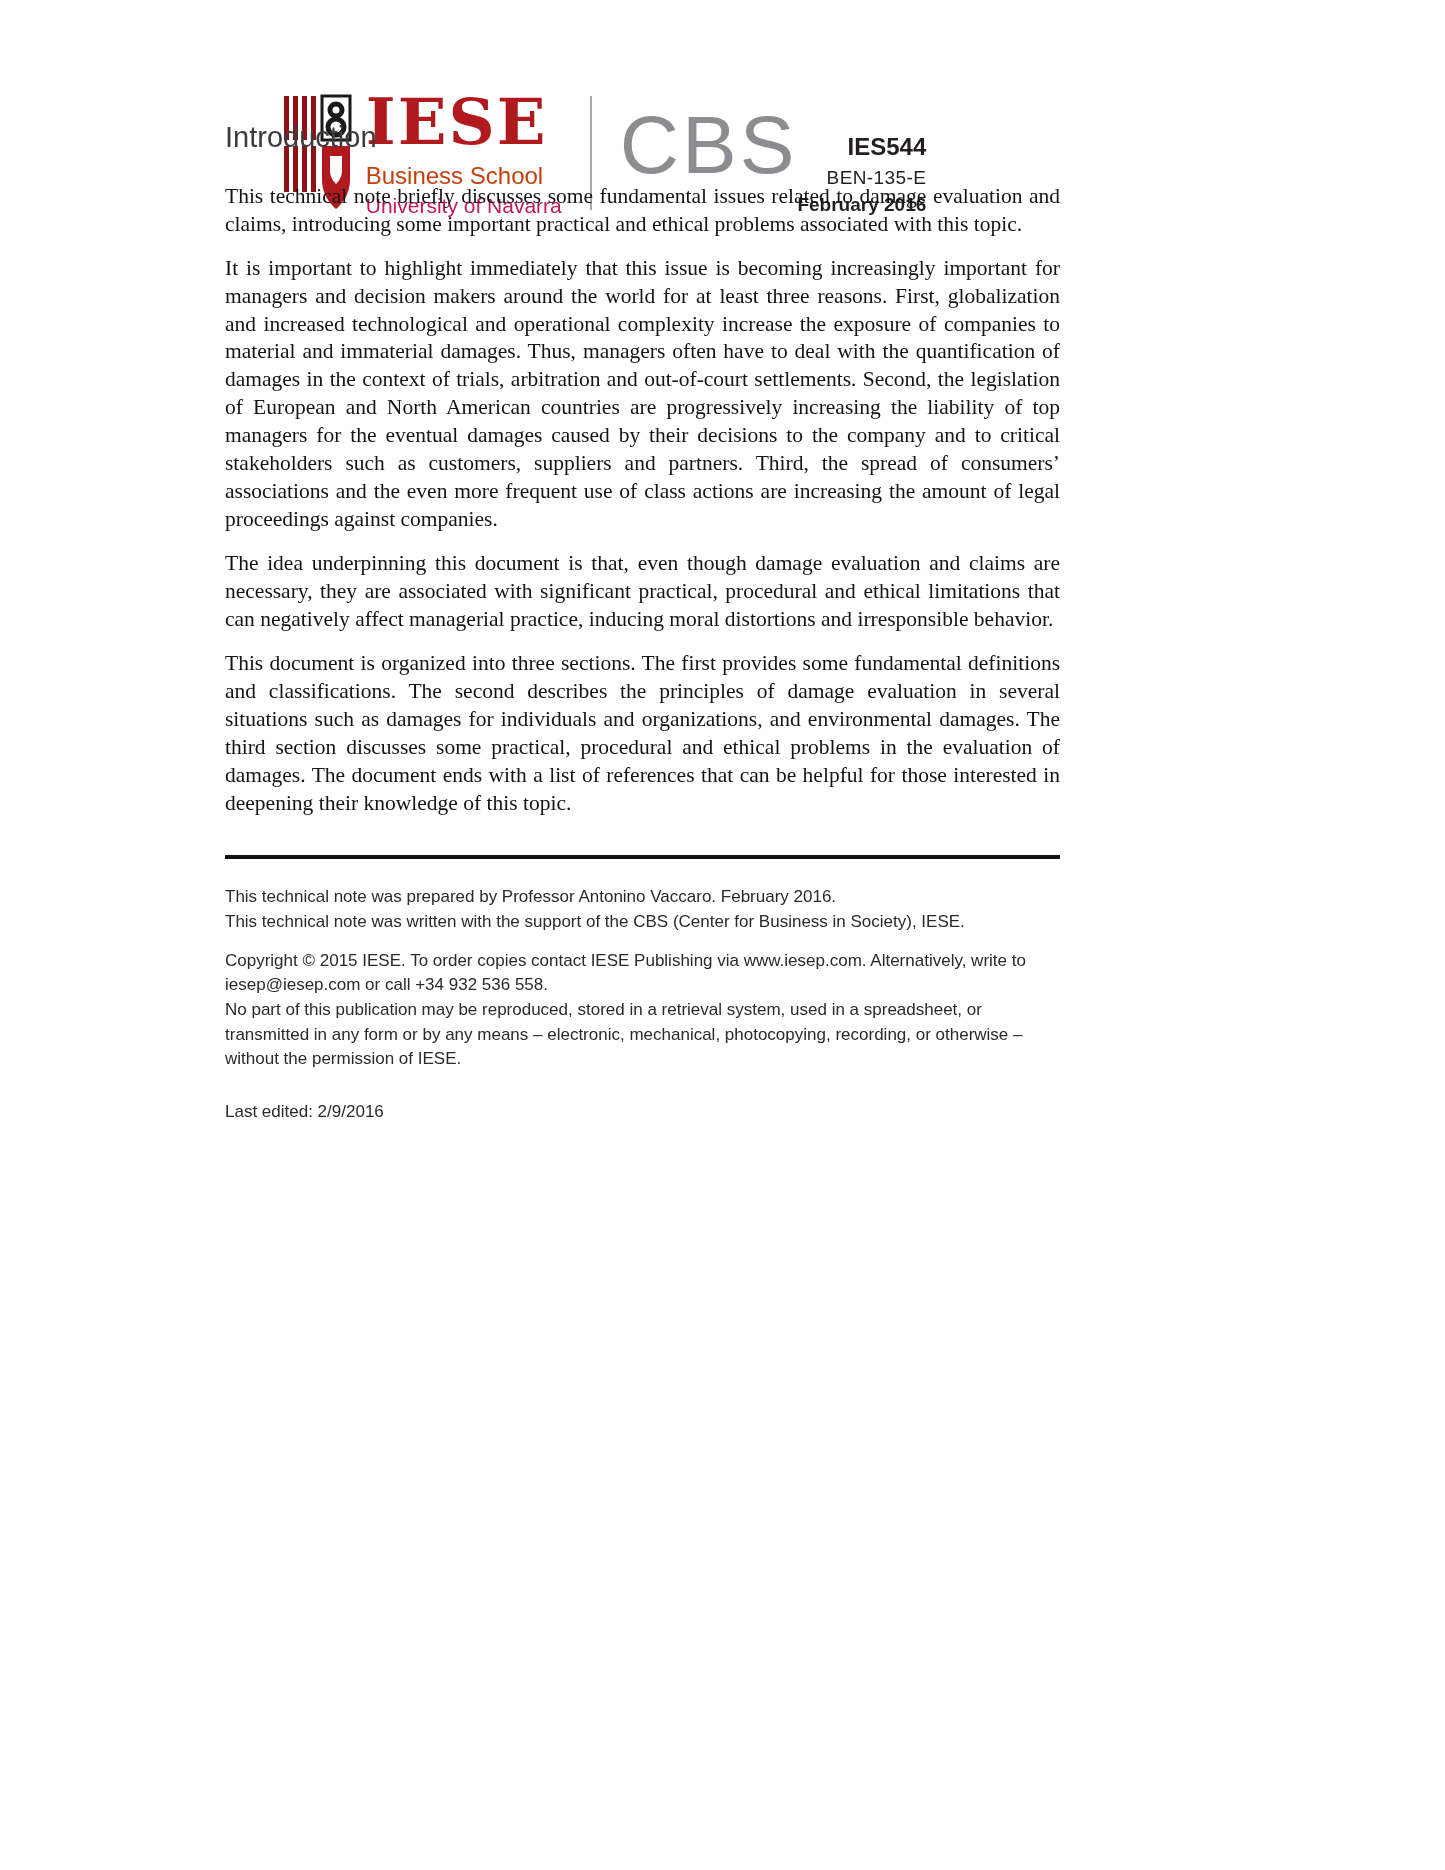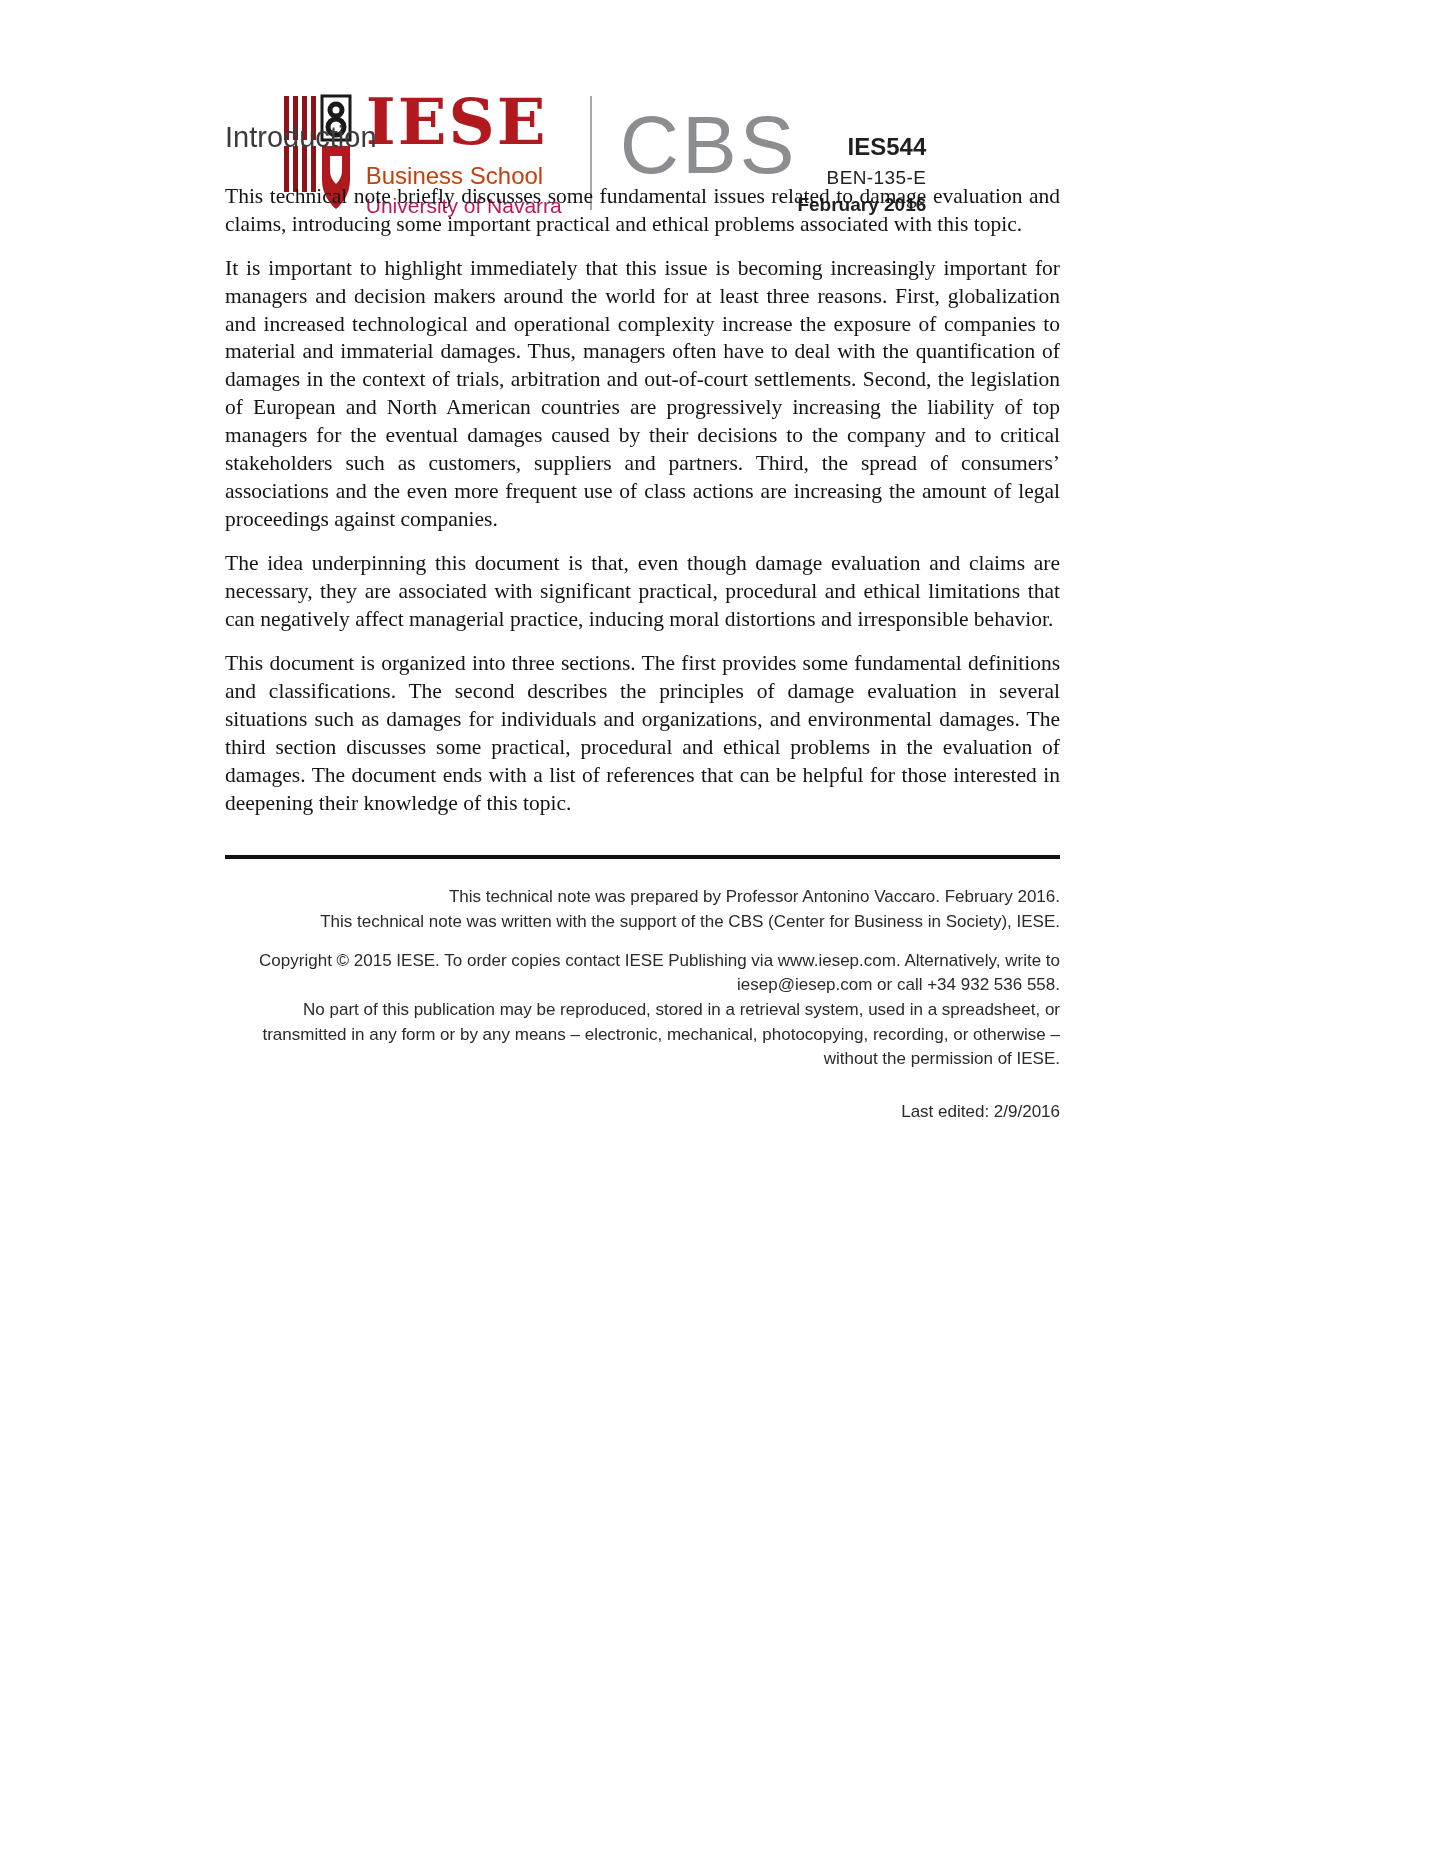--- a/index.html
+++ b/index.html
@@ -106,21 +106,20 @@
     margin-top: 38px;
     width: 100%;
   }
 
   .footnotes {
     margin-top: 26px;
     font-family: "Liberation Sans", sans-serif;
     font-size: 17px;
     line-height: 1.45;
     color: #2a2a2a;
-    text-align: right;
   }
   .fn-group { margin-bottom: 14px; }
   .fn-line { display: block; }
   .last-edited { margin-top: 28px; }
 </style>
 </head>
 <body>
 
 <div class="page">
 

